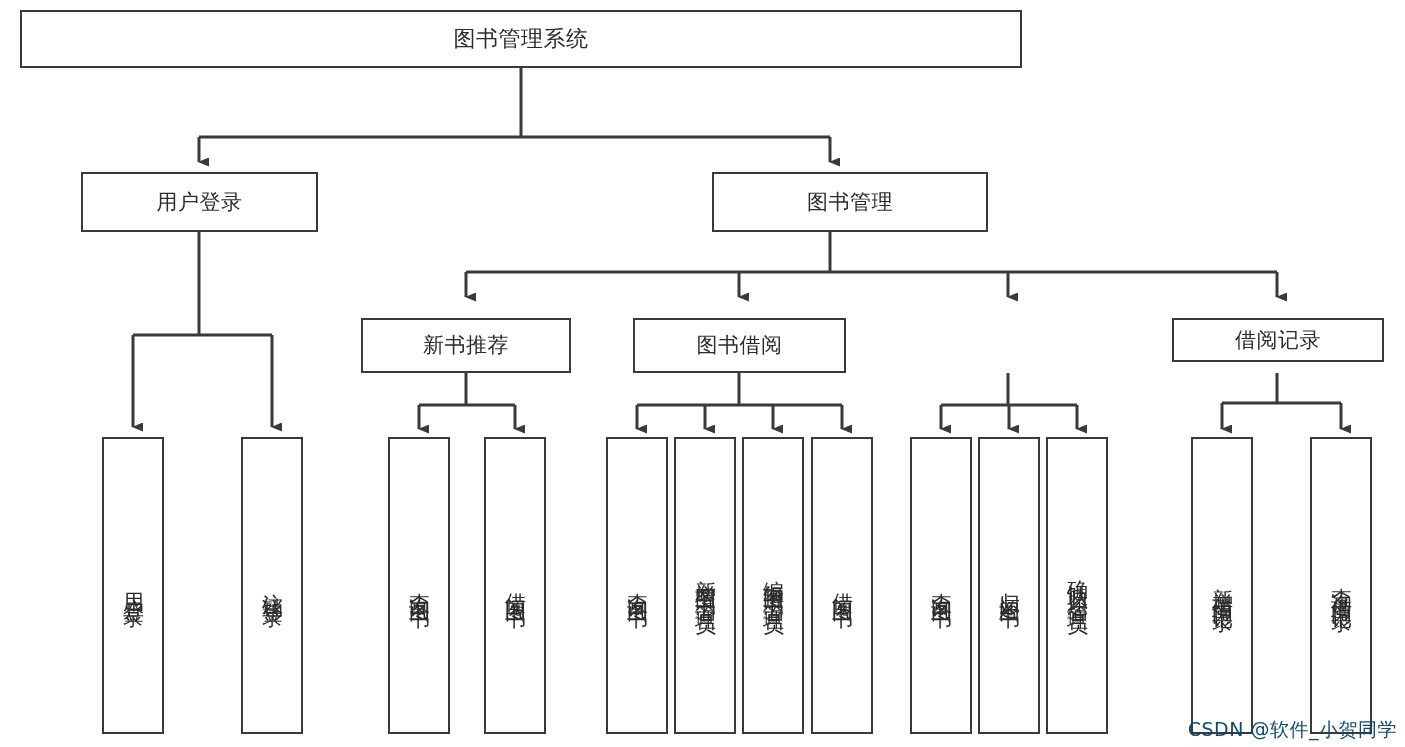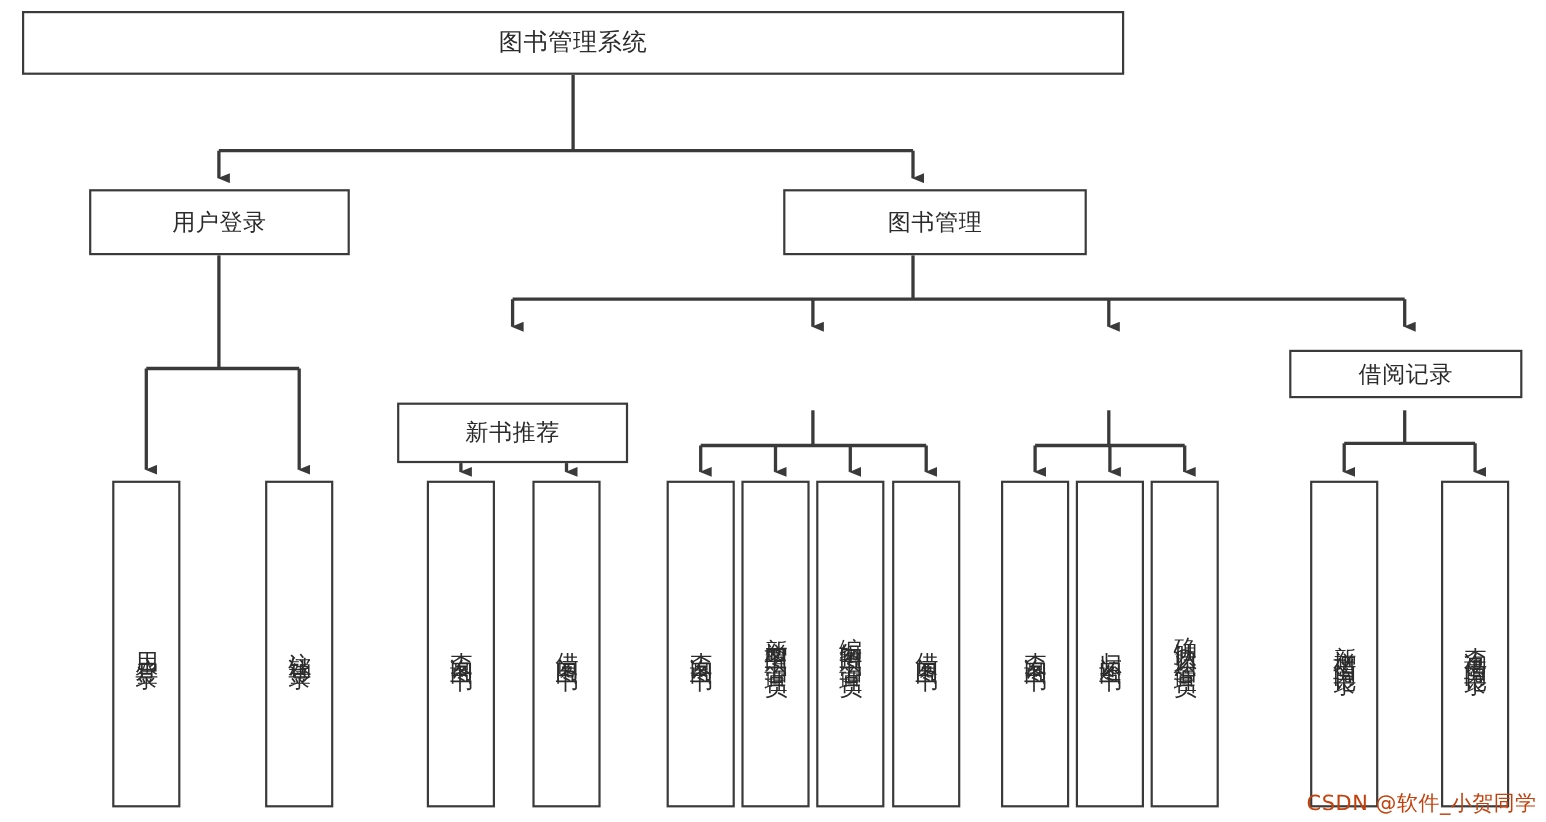--- a/index.html
+++ b/index.html
@@ -62,21 +62,21 @@
     font-size: 21px;
     line-height: 1;
     letter-spacing: 5px;
     max-height: 100%;
   }
   #watermark {
     position: absolute;
     right: 8px;
     bottom: 4px;
     font-size: 19px;
-    color: #c2410c;
+    color: #0c4a6e;
     white-space: nowrap;
     z-index: 5;
     letter-spacing: 0.5px;
   }
 </style>
 </head>
 <body>
 
 <div id="diagram-root">
 
@@ -140,24 +140,27 @@
   </div>
 
   <div class="node horiz" style="left:81px; top:172px; width:237px; height:60px;">
     <span class="node-label">用户登录</span>
   </div>
 
   <div class="node horiz" style="left:712px; top:172px; width:276px; height:60px;">
     <span class="node-label">图书管理</span>
   </div>
 
-  <div class="node horiz" style="left:361px; top:318px; width:210px; height:55px;margin-top:48px;">
+  <div class="node horiz" style="left:361px; top:318px; width:210px; height:55px;">
     <span class="node-label">新书推荐</span>
   </div>
 
+  <div class="node horiz" style="left:633px; top:318px; width:213px; height:55px;">
+    <span class="node-label">图书借阅</span>
+  </div>
 
 
   <div class="node horiz" style="left:1172px; top:318px; width:212px; height:44px;">
     <span class="node-label">借阅记录</span>
   </div>
 
   <div class="node vert" style="left:102px; top:437px; width:62px; height:297px;">
     <span class="node-label">用户登录</span>
   </div>
 

